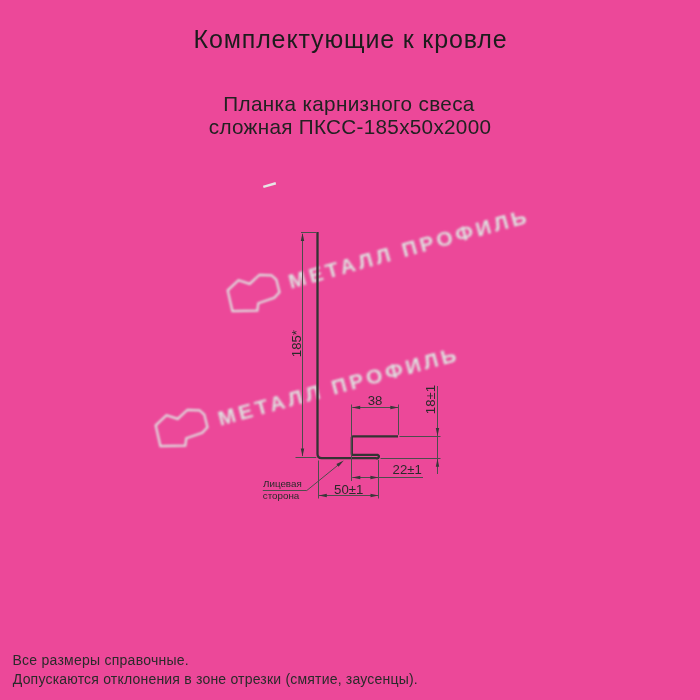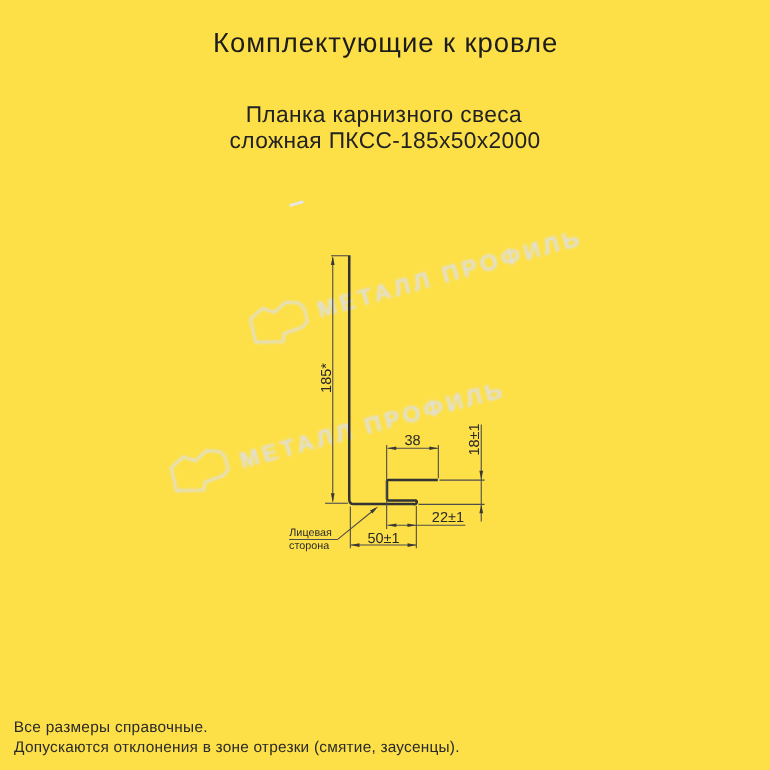--- a/index.html
+++ b/index.html
@@ -1,16 +1,16 @@
 <!DOCTYPE html>
 <html><head>
 <meta charset="utf-8">
 <style>
   html,body{margin:0;padding:0;background:#fff;}
-  .page{position:relative;width:700px;height:700px;background:#fde047;overflow:hidden;
+  .page{position:relative;width:700px;height:700px;background:#ec4899;overflow:hidden;
         font-family:"Liberation Sans", sans-serif;}
   svg{position:absolute;left:0;top:0;}
   text{font-family:"Liberation Sans", sans-serif;}
 </style>
 </head>
 <body>
 <div class="page">
 <svg width="700" height="700" viewBox="0 0 700 700">
   <defs>
         <filter id="wmb" x="-20%" y="-20%" width="140%" height="140%">

